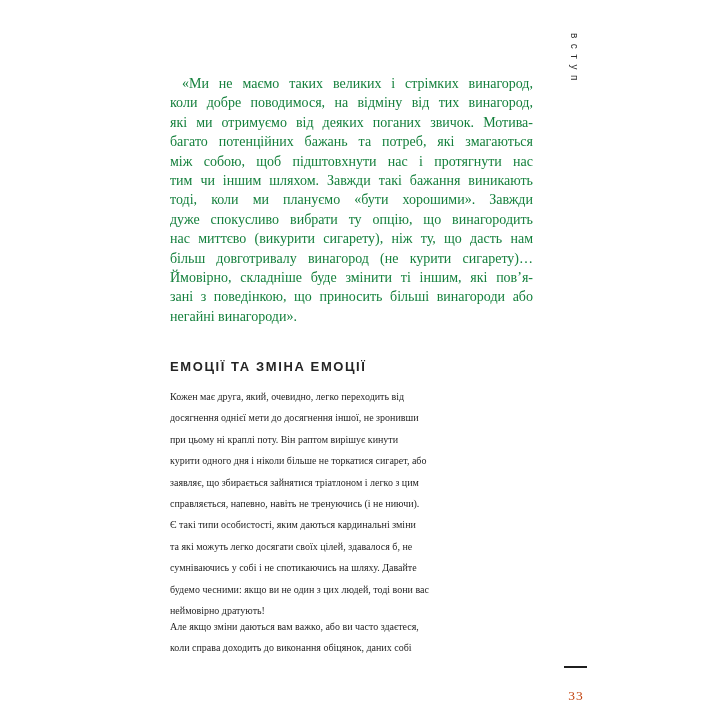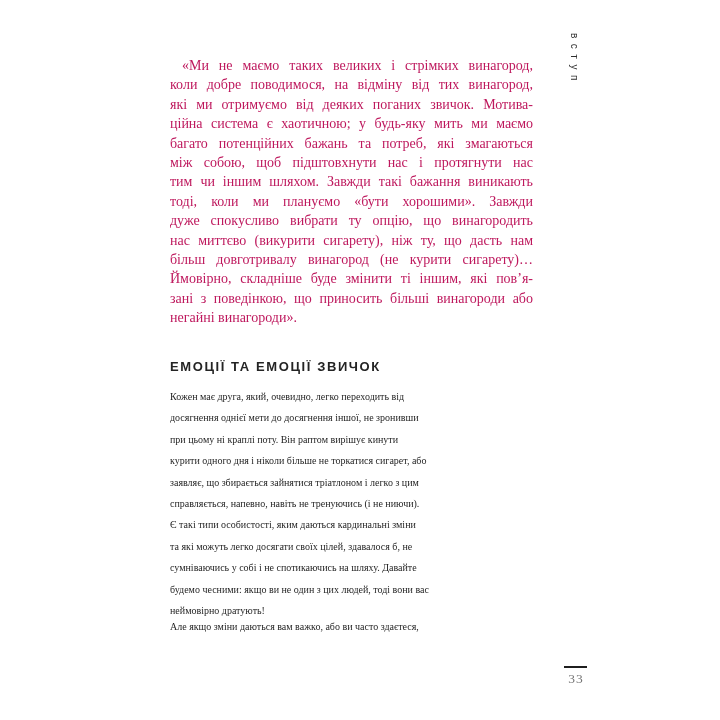--- a/index.html
+++ b/index.html
@@ -26,25 +26,25 @@
     font-family: "Liberation Sans", sans-serif;
     font-size: 10px;
     letter-spacing: 5.5px;
     color: #2e2e2e;
   }
 
   
   .quote {
     position: absolute;
     left: 170px;
-    top: 56px;
+    top: 74px;
     width: 363px;
     font-size: 14px;
     line-height: 19.4px;
-    color: #be185d;
+    color: #15803d;
   }
   .quote .line {
     text-align: justify;
     text-align-last: justify;
     white-space: normal;
   }
   .quote .line-first { padding-left: 12px; }
   .quote .line-last  { text-align: center; text-align-last: left; }
 
   
@@ -79,69 +79,69 @@
     position: absolute;
     left: 564px;
     top: 666px;
     width: 23px;
     height: 2px;
     background: #1f1f1f;
   }
   .page-number {
     position: absolute;
     left: 556px;
-    top: 671px;
+    top: 688px;
     width: 40px;
     text-align: center;
     font-size: 13.5px;
     letter-spacing: 1px;
-    color: #737373;
+    color: #c2410c;
   }
 </style>
 </head>
 <body>
 
 <div class="page">
 
   <div class="running-head">вступ</div>
 
   <div class="quote">
       <div class="line line-first">«Ми не маємо таких великих і стрімких винагород,</div>
       <div class="line">коли добре поводимося, на відміну від тих винагород,</div>
       <div class="line">які ми отримуємо від деяких поганих звичок. Мотива-</div>
-      <div class="line">ційна система є хаотичною; у будь-яку мить ми маємо</div>
       <div class="line">багато потенційних бажань та потреб, які змагаються</div>
       <div class="line">між собою, щоб підштовхнути нас і протягнути нас</div>
       <div class="line">тим чи іншим шляхом. Завжди такі бажання виникають</div>
       <div class="line">тоді, коли ми плануємо «бути хорошими». Завжди</div>
       <div class="line">дуже спокусливо вибрати ту опцію, що винагородить</div>
       <div class="line">нас миттєво (викурити сигарету), ніж ту, що дасть нам</div>
       <div class="line">більш довготривалу винагород (не курити сигарету)…</div>
       <div class="line">Ймовірно, складніше буде змінити ті іншим, які пов’я-</div>
       <div class="line">зані з поведінкою, що приносить більші винагороди або</div>
       <div class="line line-last">негайні винагороди».</div>
     </div>
 
-  <h2 class="section-heading">ЕМОЦІЇ ТА ЕМОЦІЇ ЗВИЧОК</h2>
+  <h2 class="section-heading">ЕМОЦІЇ ТА ЗМІНА ЕМОЦІЇ</h2>
 
   <div class="para para-1">
       <div class="line line-first">Кожен має друга, який, очевидно, легко переходить від</div>
       <div class="line">досягнення однієї мети до досягнення іншої, не зронивши</div>
       <div class="line">при цьому ні краплі поту. Він раптом вирішує кинути</div>
       <div class="line">курити одного дня і ніколи більше не торкатися сигарет, або</div>
       <div class="line">заявляє, що збирається зайнятися тріатлоном і легко з цим</div>
       <div class="line">справляється, напевно, навіть не тренуючись (і не ниючи).</div>
       <div class="line">Є такі типи особистості, яким даються кардинальні зміни</div>
       <div class="line">та які можуть легко досягати своїх цілей, здавалося б, не</div>
       <div class="line">сумніваючись у собі і не спотикаючись на шляху. Давайте</div>
       <div class="line">будемо чесними: якщо ви не один з цих людей, тоді вони вас</div>
       <div class="line line-last">неймовірно дратують!</div>
     </div>
 
   <div class="para para-2">
       <div class="line line-first">Але якщо зміни даються вам важко, або ви часто здаєтеся,</div>
+      <div class="line line-last">коли справа доходить до виконання обіцянок, даних собі</div>
     </div>
 
   <div class="footer-rule"></div>
 
   <div class="page-number">33</div>
 
 </div>
 
 </body></html>

